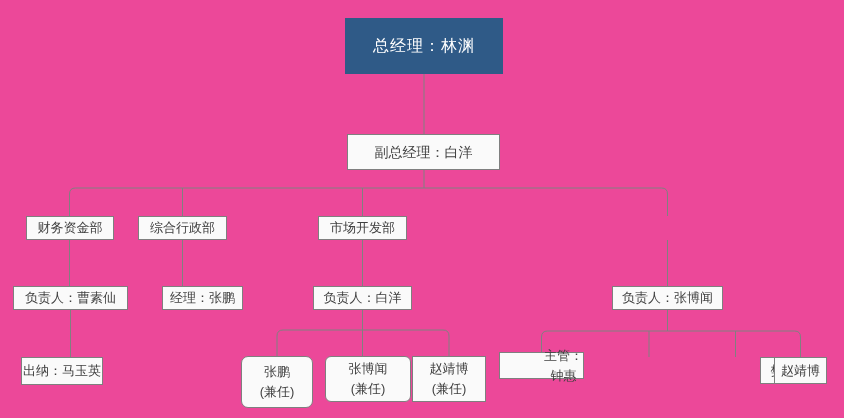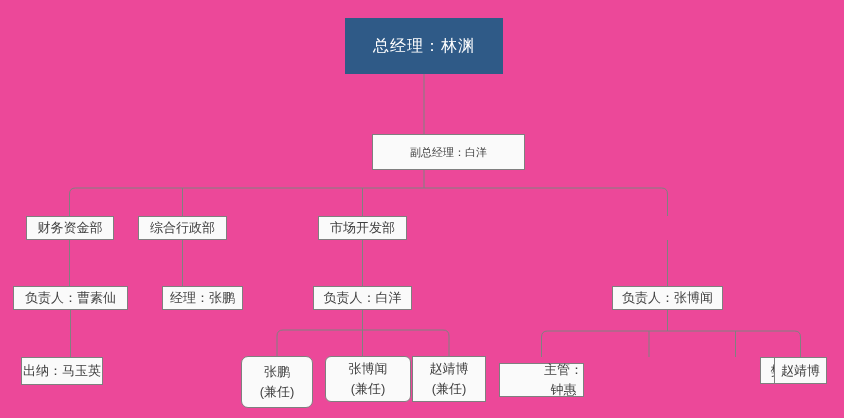--- a/index.html
+++ b/index.html
@@ -38,42 +38,42 @@
     white-space: pre-line;
     z-index: 2;
   }
   .node.root {
     background: #2f5a87;
     border: 1px solid #2f5a87;
     color: #ffffff;
     font-size: 16px;
     letter-spacing: 1px;
   }
-  .node.level2 { font-size: 11px; margin-left: 25px; }
+  .node.level2 { font-size: 14px; }
 
   #n-gm          { left: 345px; top: 18px;  width: 158px; height: 56px; }
   #n-dgm         { left: 347px; top: 134px; width: 153px; height: 36px; }
 
   #n-dept-finance { left: 26px;  top: 216px; width: 88px; height: 24px; }
   #n-dept-admin   { left: 138px; top: 216px; width: 89px; height: 24px; }
   #n-dept-market  { left: 318px; top: 216px; width: 89px; height: 24px; }
   #n-dept-media   { left: 623px; top: 216px; width: 89px; height: 24px; }
 
   #n-lead-finance { left: 13px;  top: 286px; width: 115px; height: 24px; }
   #n-lead-admin   { left: 142px; top: 286px; width: 81px;  height: 24px; margin-left: 20px; }
   #n-lead-market  { left: 313px; top: 286px; width: 99px;  height: 24px; }
   #n-lead-media   { left: 612px; top: 286px; width: 111px; height: 24px; }
 
   #n-cashier      { left: 21px;  top: 357px; width: 82px; height: 28px; }
 
   #n-market-m1    { left: 241px; top: 356px; width: 72px; height: 52px; border-radius: 7px; }
   #n-market-m2    { left: 325px; top: 356px; width: 86px; height: 46px; border-radius: 6px; }
   #n-market-m3    { left: 412px; top: 356px; width: 74px; height: 46px; }
 
-  #n-media-m1     { left: 499px; top: 363px; width: 85px;  height: 34px; padding-left: 44px; }
+  #n-media-m1     { left: 499px; top: 352px; width: 85px;  height: 27px; padding-left: 44px; }
   #n-media-m2     { left: 597px; top: 357px; width: 104px; height: 27px; }
   #n-media-m3     { left: 712px; top: 357px; width: 47px;  height: 27px; margin-left: 48px; }
   #n-media-m4     { left: 774px; top: 357px; width: 53px;  height: 27px; }
 </style>
 </head>
 <body>
 
 <div class="canvas">
 
   <svg class="edges" viewBox="0 0 844 418" xmlns="http://www.w3.org/2000/svg">

